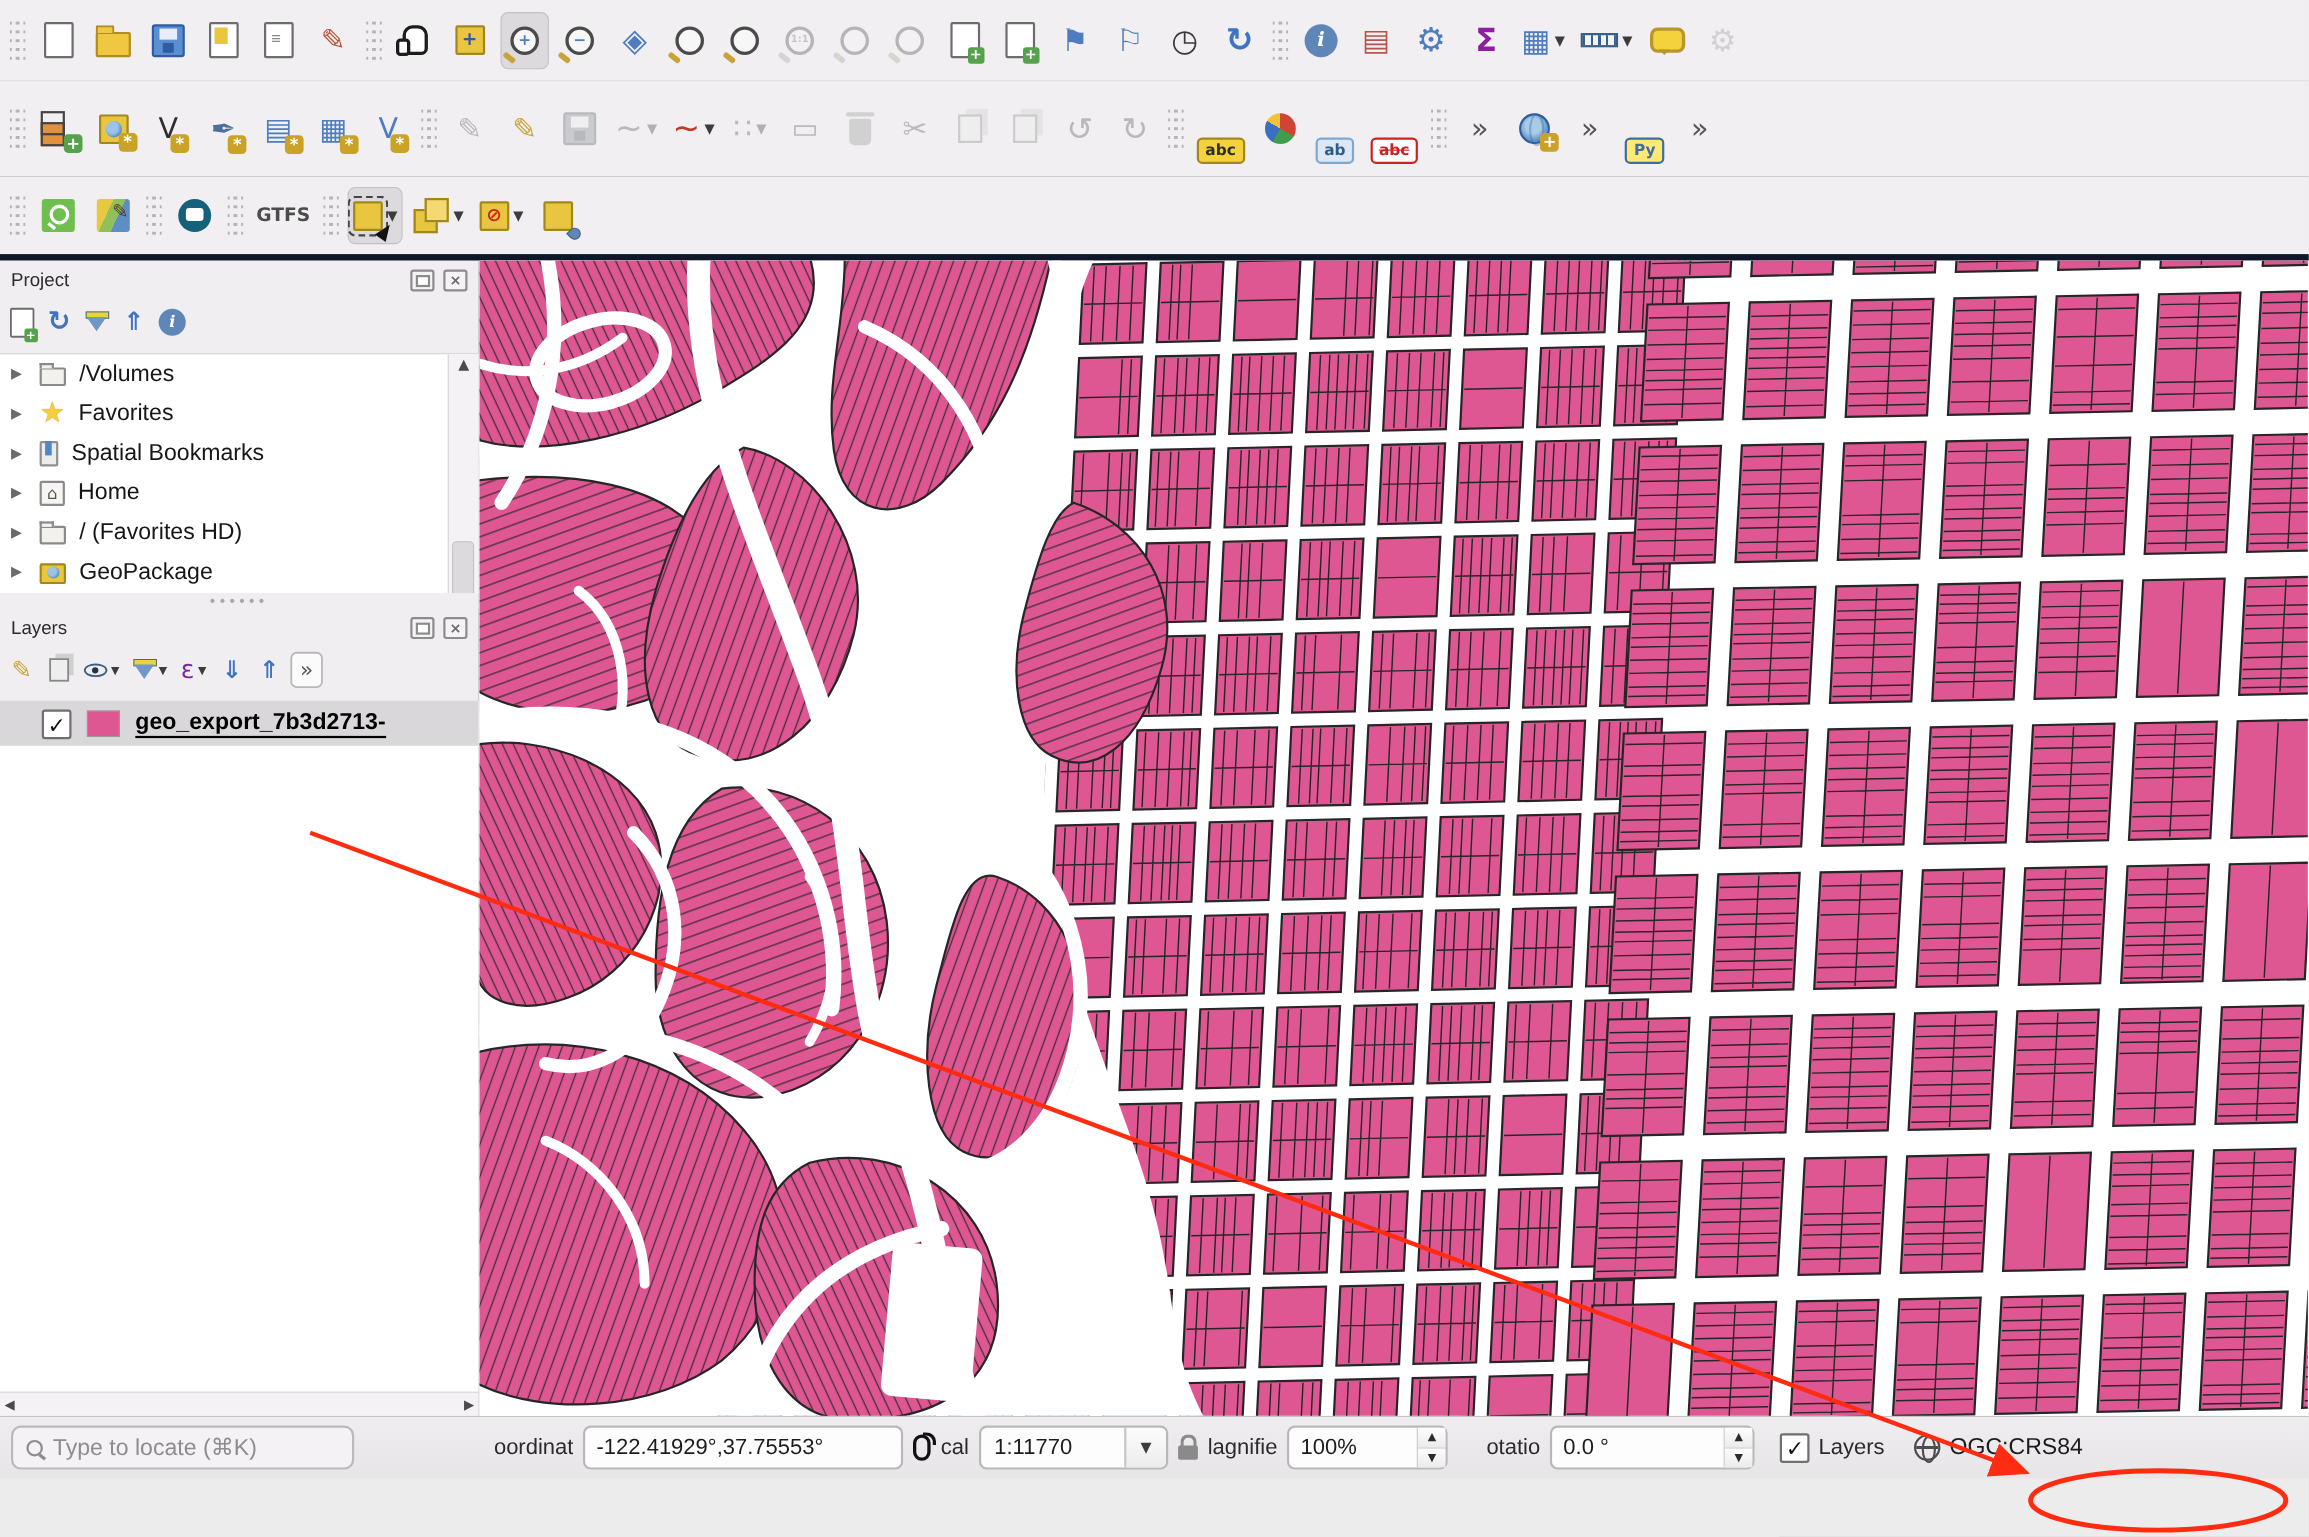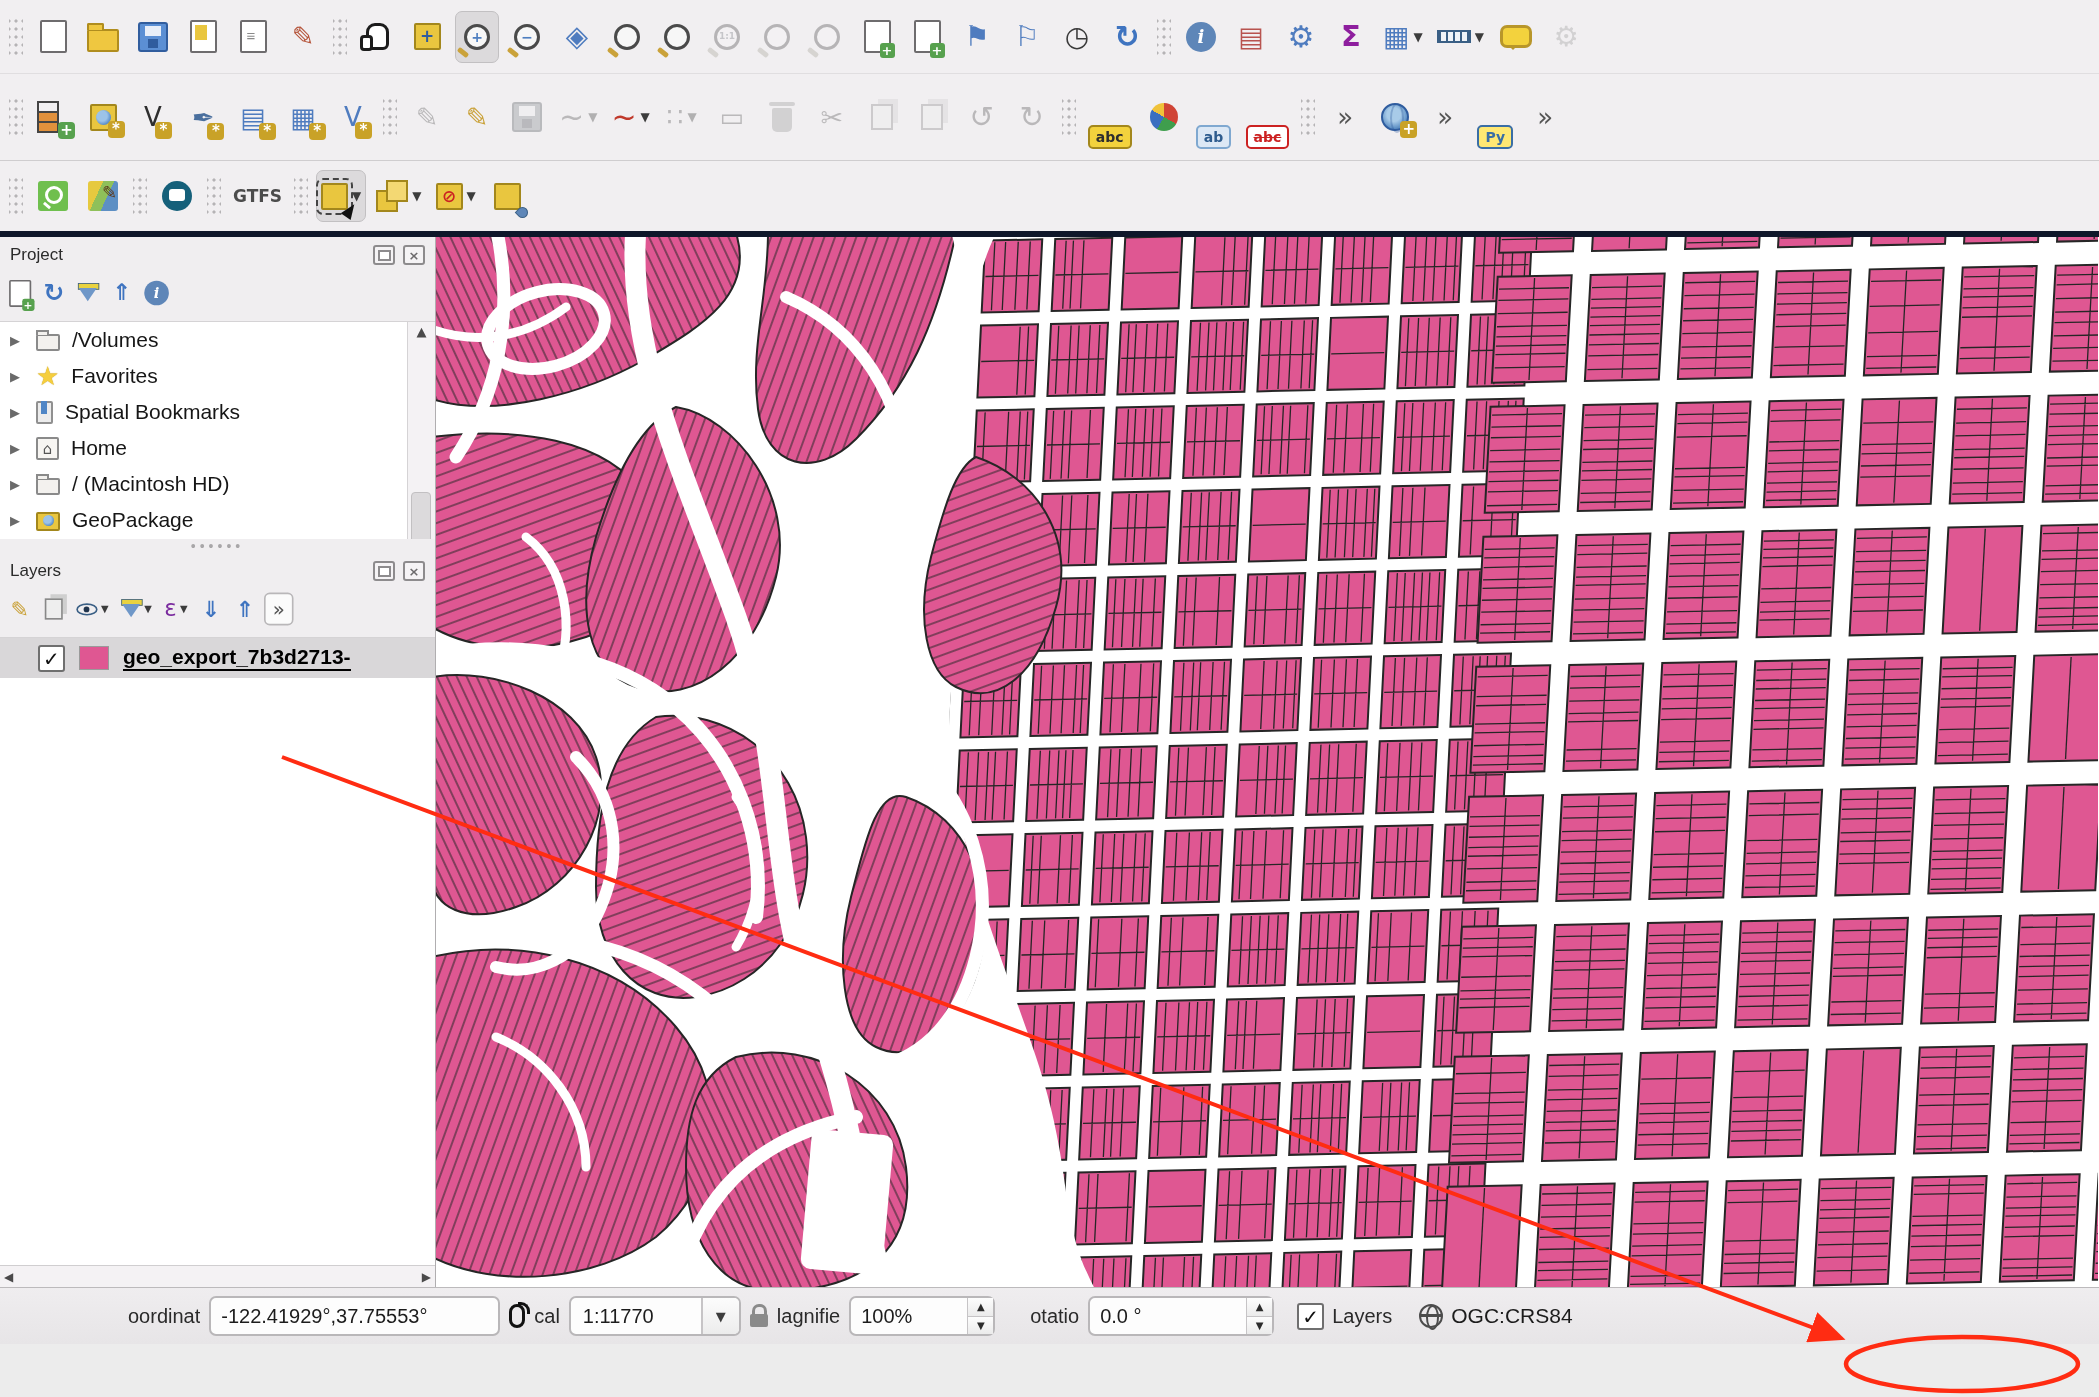--- a/index.html
+++ b/index.html
@@ -471,21 +471,21 @@
             <span class="tlabel">Spatial Bookmarks</span>
           </div>
           <div class="trow">
             <span class="caret">▶</span>
             <span class="i-home">⌂</span>
             <span class="tlabel">Home</span>
           </div>
           <div class="trow">
             <span class="caret">▶</span>
             <span class="i-folder"></span>
-            <span class="tlabel">/ (Macintosh HD)</span>
+            <span class="tlabel">/ (Favorites HD)</span>
           </div>
           <div class="trow">
             <span class="caret">▶</span>
             <span class="i-geopackage"></span>
             <span class="tlabel">GeoPackage</span>
           </div>
           <div class="vscroll">
           <span class="sarrow">▲</span>
           <span class="thumb" style="position:absolute;top:130px;left:3px;"></span>
           <span class="sarrow">▼</span>
@@ -1138,20 +1138,24 @@
           <path d="M300,560 C330,600 330,660 300,710" fill="none" stroke="#ffffff" stroke-width="9" stroke-linecap="round"></path>
           <path d="M60,800 C110,820 150,870 150,930" fill="none" stroke="#ffffff" stroke-width="9" stroke-linecap="round"></path>
           <path d="M380,300 C420,330 440,390 430,450" fill="none" stroke="#ffffff" stroke-width="9" stroke-linecap="round"></path>
           <ellipse cx="110" cy="92" rx="60" ry="38" fill="none" stroke="#ffffff" stroke-width="12" transform="rotate(-15 110 92)"></ellipse>
           <rect x="370" y="895" width="82" height="140" rx="10" fill="#ffffff" transform="rotate(5 411 965)"></rect>
         </svg>
     </div>
   </div>
 
   <div class="statusbar">
+    <div class="locator">
+      <span class="lmag"></span>
+      <span>Type to locate (⌘K)</span>
+    </div>
     <span class="slabel" style="margin-left:118px;">oordinat</span>
     <div class="field" style="width:291px;">
       <span>-122.41929°,37.75553°</span>
     </div>
     <span class="mouseic"></span>
     <span class="slabel">cal</span>
     <div class="field combo" style="width:172px;">
       <span class="val" style="flex:1;">1:11770</span>
       <span class="cbtn">▼</span>
     </div>

